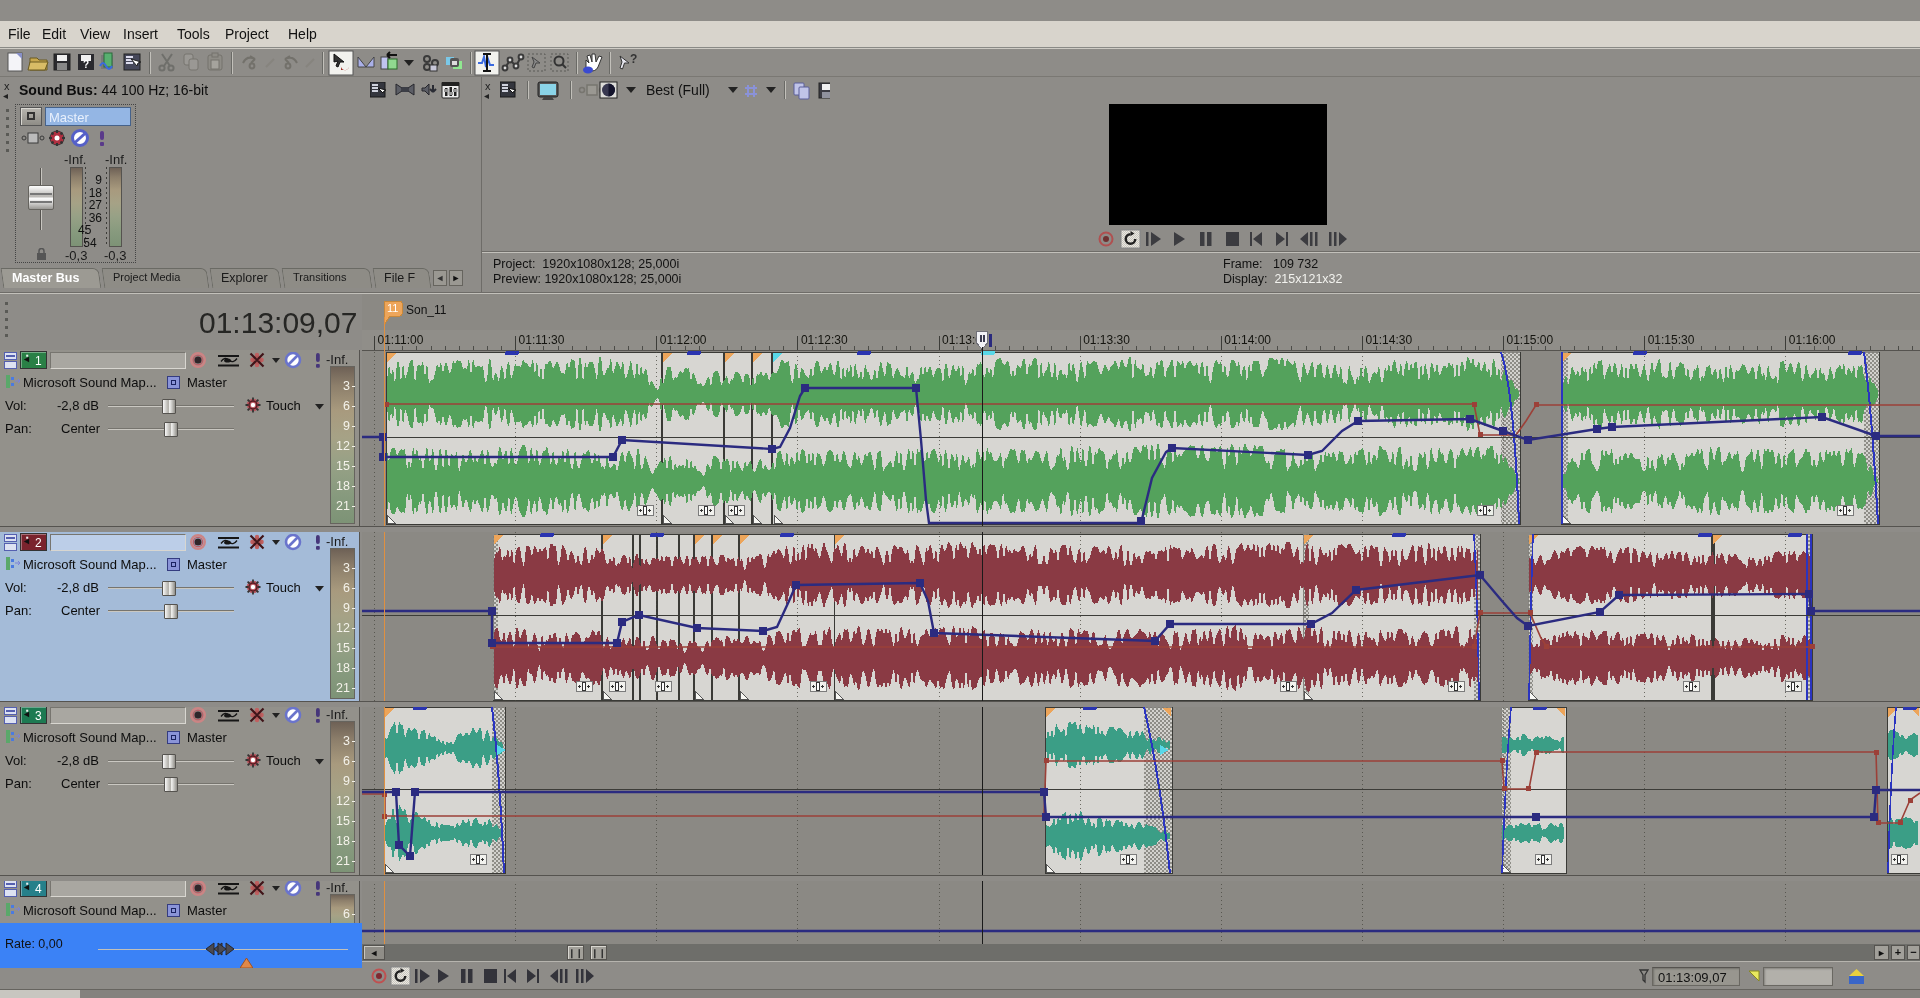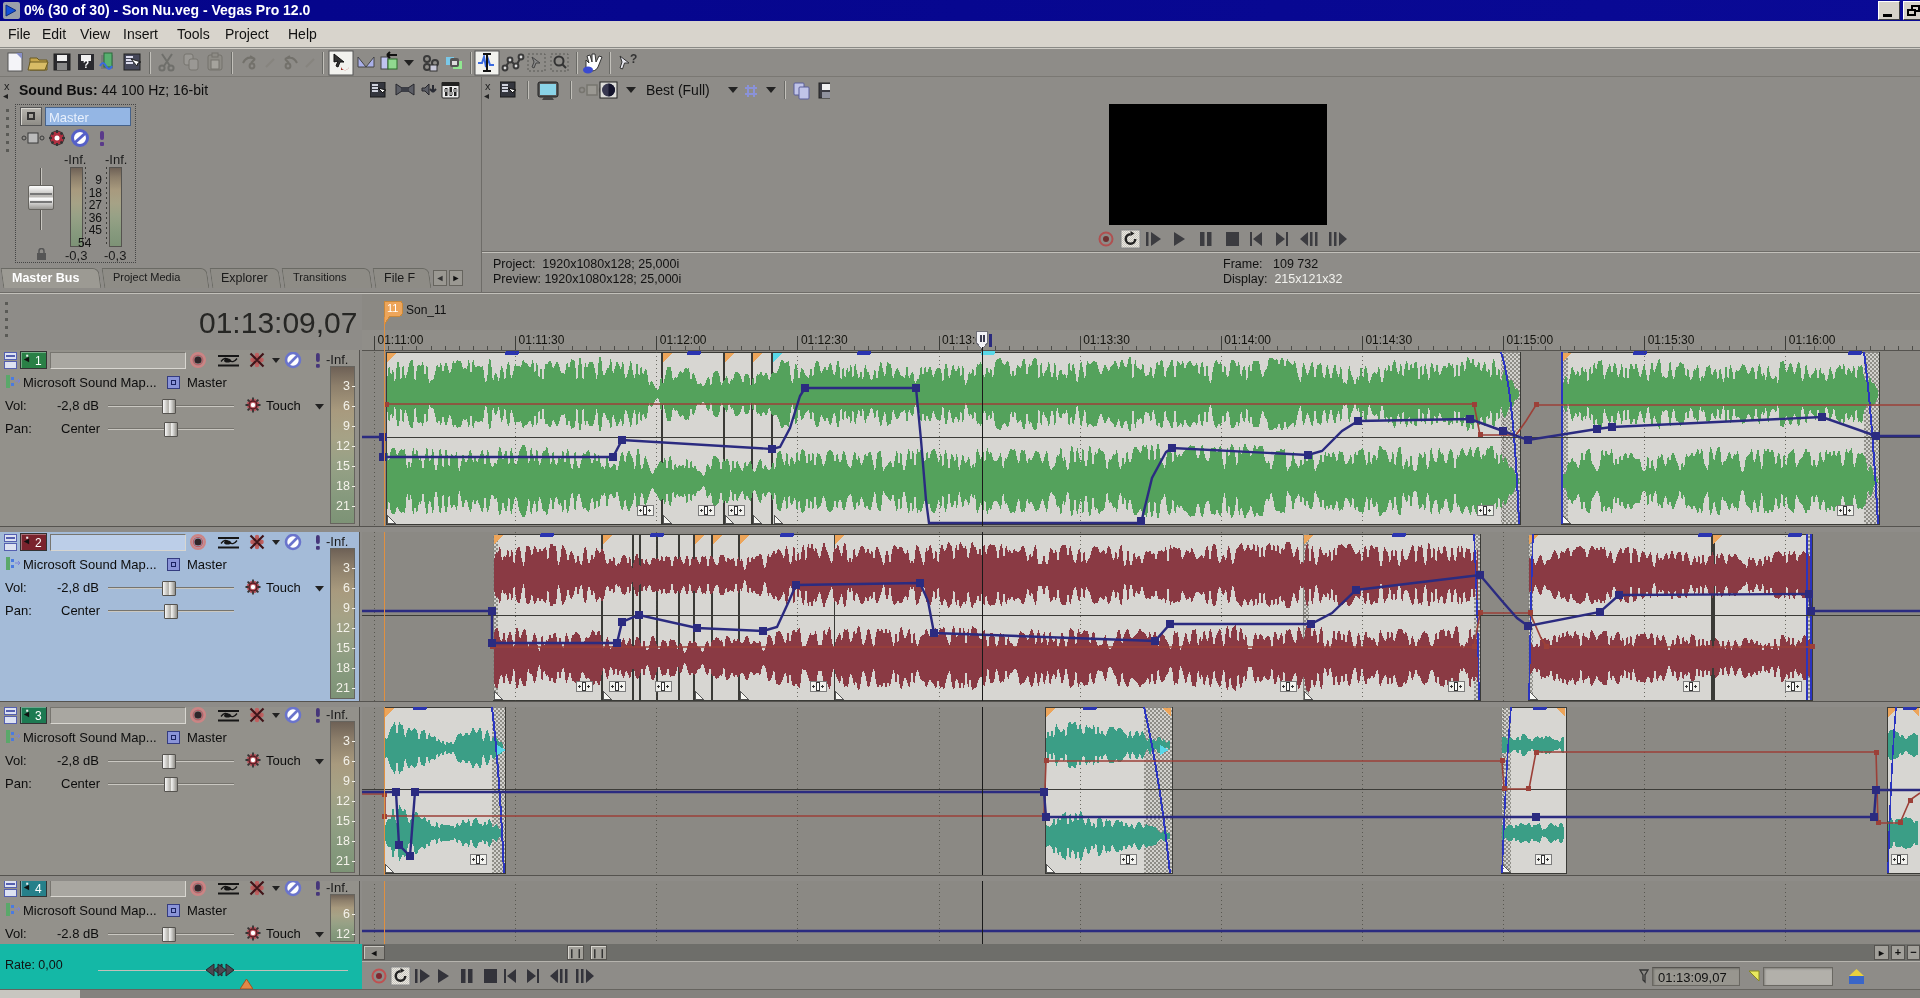--- a/index.html
+++ b/index.html
@@ -1,34 +1,20 @@
 <!DOCTYPE html>
 <html><head><meta charset="utf-8"><style>
 *{margin:0;padding:0;box-sizing:border-box;}
 body{width:1920px;height:998px;overflow:hidden;font-family:"Liberation Sans",sans-serif;background:#8e8c88;}
 .abs{position:absolute;}
 #root{position:relative;width:1920px;height:998px;}
 .txt{position:absolute;white-space:nowrap;}
 </style></head><body>
 <div id="root">
 
-<div class="abs" style="left:0;top:0;width:1920px;height:21px;background:linear-gradient(90deg,#04048a,#0a0a96);">
- <svg class="abs" style="left:3px;top:2px" width="17" height="17">
-        <rect x="0" y="0" width="17" height="17" rx="2" fill="#9aa0aa"></rect>
-        <path d="M3 3 L13 8.5 L3 14 Z" fill="#1450d8" stroke="#0a2a80"></path>
-      </svg>
- <span class="txt" style="left:24px;top:2px;font-size:14px;font-weight:bold;color:#fff;letter-spacing:0px;">0% (30 of 30) - Son Nu.veg - Vegas Pro 12.0</span>
- <div class="abs" style="left:1878px;top:1px;width:22px;height:19px;background:#d6d2ca;border:1px solid #404040;border-top-color:#fff;border-left-color:#fff;">
-        <div class="abs" style="left:4px;top:12px;width:9px;height:3px;background:#000;"></div>
-      </div>
- <div class="abs" style="left:1903px;top:1px;width:22px;height:19px;background:#d6d2ca;border:1px solid #404040;border-top-color:#fff;border-left-color:#fff;">
-   <div class="abs" style="left:7px;top:3px;width:9px;height:7px;border:2px solid #000;background:#d6d2ca;"></div>
-   <div class="abs" style="left:3px;top:7px;width:9px;height:7px;border:2px solid #000;background:#d6d2ca;"></div>
- </div>
-</div>
 
 <div class="abs" style="left:0;top:21px;width:1920px;height:27px;background:#d8d4cc;border-bottom:1px solid #8a8a86;">
 <span class="txt" style="left:8px;top:5px;font-size:14px;color:#111;">File</span>
 <span class="txt" style="left:42px;top:5px;font-size:14px;color:#111;">Edit</span>
 <span class="txt" style="left:80px;top:5px;font-size:14px;color:#111;">View</span>
 <span class="txt" style="left:123px;top:5px;font-size:14px;color:#111;">Insert</span>
 <span class="txt" style="left:177px;top:5px;font-size:14px;color:#111;">Tools</span>
 <span class="txt" style="left:225px;top:5px;font-size:14px;color:#111;">Project</span>
 <span class="txt" style="left:288px;top:5px;font-size:14px;color:#111;">Help</span>
 </div>
@@ -188,22 +174,22 @@
           <div class="abs" style="left:1px;top:15px;width:22px;height:2px;background:#777;"></div>
         </div>
 <div class="abs" style="left:54px;top:62px;width:13px;height:80px;background:linear-gradient(180deg,#6e6156 0%,#8d7f6b 12%,#a89a7e 28%,#a6a286 45%,#97a186 62%,#879a7e 82%,#7d9376 100%);border:1px solid #55534f;"></div>
 <div class="abs" style="left:93px;top:62px;width:13px;height:80px;background:linear-gradient(180deg,#6e6156 0%,#8d7f6b 12%,#a89a7e 28%,#a6a286 45%,#97a186 62%,#879a7e 82%,#7d9376 100%);border:1px solid #55534f;"></div>
 <div class="abs" style="left:69px;top:62px;width:1px;height:80px;background:repeating-linear-gradient(180deg,#3c3c38 0 2px,transparent 2px 5px);"></div>
 <div class="abs" style="left:90px;top:62px;width:1px;height:80px;background:repeating-linear-gradient(180deg,#3c3c38 0 2px,transparent 2px 5px);"></div>
 <span class="txt" style="left:62px;top:68px;width:24px;text-align:right;font-size:12px;color:#111;">9</span>
 <span class="txt" style="left:62px;top:81px;width:24px;text-align:right;font-size:12px;color:#111;">18</span>
 <span class="txt" style="left:62px;top:93px;width:24px;text-align:right;font-size:12px;color:#111;">27</span>
 <span class="txt" style="left:62px;top:106px;width:24px;text-align:right;font-size:12px;color:#111;">36</span>
-<span class="txt" style="left:62px;top:118px;width:24px;text-align:right;font-size:12px;color:#111;">45</span>
-<span class="txt" style="left:62px;top:131px;width:24px;text-align:left;font-size:12px;color:#111;">54</span>
+<span class="txt" style="left:62px;top:118px;width:24px;text-align:left;font-size:12px;color:#111;">45</span>
+<span class="txt" style="left:62px;top:131px;width:24px;text-align:center;font-size:12px;color:#111;">54</span>
 <svg class="abs" style="left:20px;top:143px" width="12" height="13">
           <rect x="1" y="5" width="9" height="7" fill="#555"></rect>
           <path d="M3 5 v-2 a2.5 2.5 0 0 1 5 0 v2" fill="none" stroke="#555" stroke-width="1.5"></path>
         </svg>
 <span class="txt" style="left:49px;top:143px;font-size:13px;color:#1a1a1a;">-0,3</span>
 <span class="txt" style="left:88px;top:143px;font-size:13px;color:#1a1a1a;">-0,3</span>
 </div>
 <div class="abs" style="left:0;top:190px;width:479px;height:22px;">
 <div class="abs" style="left:2px;top:1px;width:98px;height:20px;background:#9c9a93;border:1px solid #6a6a64;border-bottom:none;border-radius:0 6px 0 0;transform:skewX(8deg);"></div>
 <span class="txt" style="left:12px;top:4px;font-size:12.5px;color:#fff;font-weight:bold;">Master Bus</span>
@@ -1066,21 +1052,21 @@
       <span class="txt" style="left:326px;top:2px;font-size:13px;color:#1a1a1a;">-Inf.</span>
       <div class="abs" style="left:330px;top:16px;width:25px;height:48px;background:linear-gradient(180deg,#6e6156 0%,#8d7f6b 12%,#a89a7e 28%,#a6a286 45%,#97a186 62%,#879a7e 82%,#7d9376 100%);border:1px solid #66645e;"></div>
       <span class="txt" style="left:330px;top:29px;width:20px;text-align:right;font-size:12.5px;color:#f4f2ea;">6</span>
       <div class="abs" style="left:352px;top:36px;width:3px;height:1px;background:#f4f2ea;"></div>
       <span class="txt" style="left:330px;top:49px;width:20px;text-align:right;font-size:12.5px;color:#f4f2ea;">12</span>
       <div class="abs" style="left:352px;top:56px;width:3px;height:1px;background:#f4f2ea;"></div>
     </div>
 <div class="abs" style="left:0;top:526px;width:1920px;height:6px;background:#8e8c88;border-top:1px solid #55534f;"></div>
 <div class="abs" style="left:0;top:701px;width:1920px;height:6px;background:#8e8c88;border-top:1px solid #55534f;"></div>
 <div class="abs" style="left:0;top:875px;width:1920px;height:6px;background:#8e8c88;border-top:1px solid #55534f;"></div>
-<div class="abs" style="left:0;top:944px;width:362px;height:45px;background:#14b8a6;">
+<div class="abs" style="left:0;top:923px;width:362px;height:45px;background:#3b82f6;">
 <span class="txt" style="left:5px;top:14px;font-size:12.5px;color:#111;">Rate: 0,00</span>
 <div class="abs" style="left:98px;top:26px;width:250px;height:1px;background:#6e6c68;border-bottom:1px solid #c2c0ba;"></div>
 <svg class="abs" style="left:206px;top:19px" width="28" height="14">
         <path d="M0 7 l8 -6 v12 z M8 7 l8 -6 v12 z" fill="#4a4a52" stroke="#26262c"></path>
         <path d="M28 7 l-8 -6 v12 z M20 7 l-8 -6 v12 z" fill="#4a4a52" stroke="#26262c"></path>
       </svg>
 <svg class="abs" style="left:240px;top:35px" width="13" height="10">
         <path d="M6.5 0 L13 10 L0 10 Z" fill="#e08848" stroke="#a05020"></path>
       </svg>
 </div>

